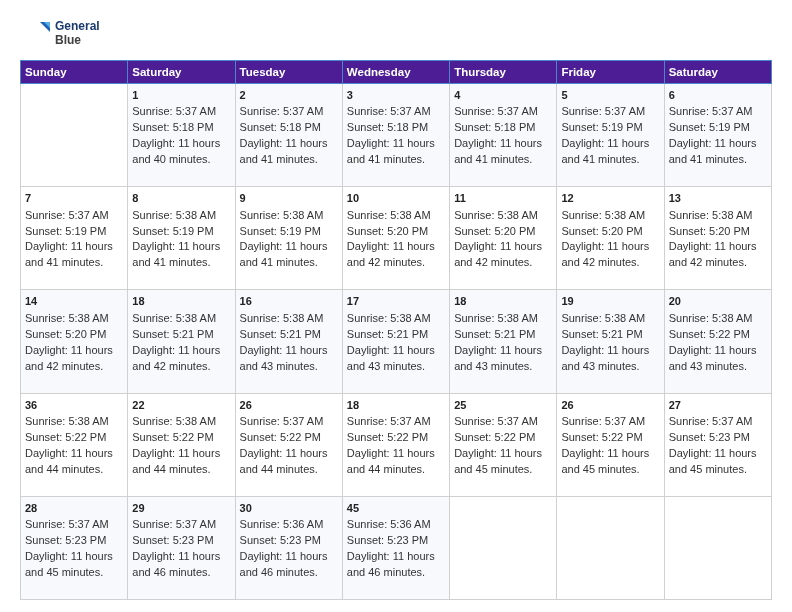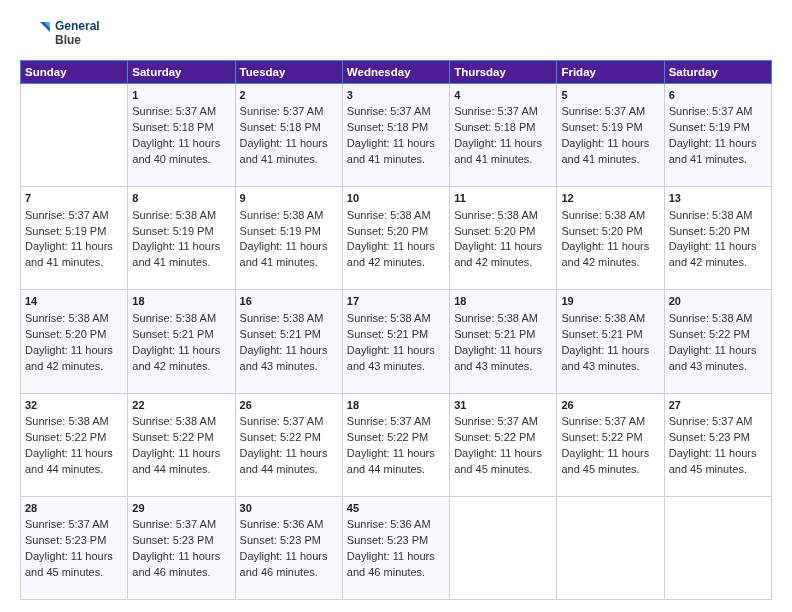--- a/index.html
+++ b/index.html
@@ -270,21 +270,21 @@
           <td>
             <span class="day-num">20</span>
             <div class="day-info" style="white-space: pre-line;">Sunrise: 5:38 AM
 Sunset: 5:22 PM
 Daylight: 11 hours
 and 43 minutes.</div>
           </td>
         </tr>
         <tr>
           <td>
-            <span class="day-num">32</span>
+            <span class="day-num">36</span>
             <div class="day-info" style="white-space: pre-line;">Sunrise: 5:38 AM
 Sunset: 5:22 PM
 Daylight: 11 hours
 and 44 minutes.</div>
           </td>
           <td>
             <span class="day-num">22</span>
             <div class="day-info" style="white-space: pre-line;">Sunrise: 5:38 AM
 Sunset: 5:22 PM
 Daylight: 11 hours
@@ -298,21 +298,21 @@
 and 44 minutes.</div>
           </td>
           <td>
             <span class="day-num">18</span>
             <div class="day-info" style="white-space: pre-line;">Sunrise: 5:37 AM
 Sunset: 5:22 PM
 Daylight: 11 hours
 and 44 minutes.</div>
           </td>
           <td>
-            <span class="day-num">31</span>
+            <span class="day-num">25</span>
             <div class="day-info" style="white-space: pre-line;">Sunrise: 5:37 AM
 Sunset: 5:22 PM
 Daylight: 11 hours
 and 45 minutes.</div>
           </td>
           <td>
             <span class="day-num">26</span>
             <div class="day-info" style="white-space: pre-line;">Sunrise: 5:37 AM
 Sunset: 5:22 PM
 Daylight: 11 hours

